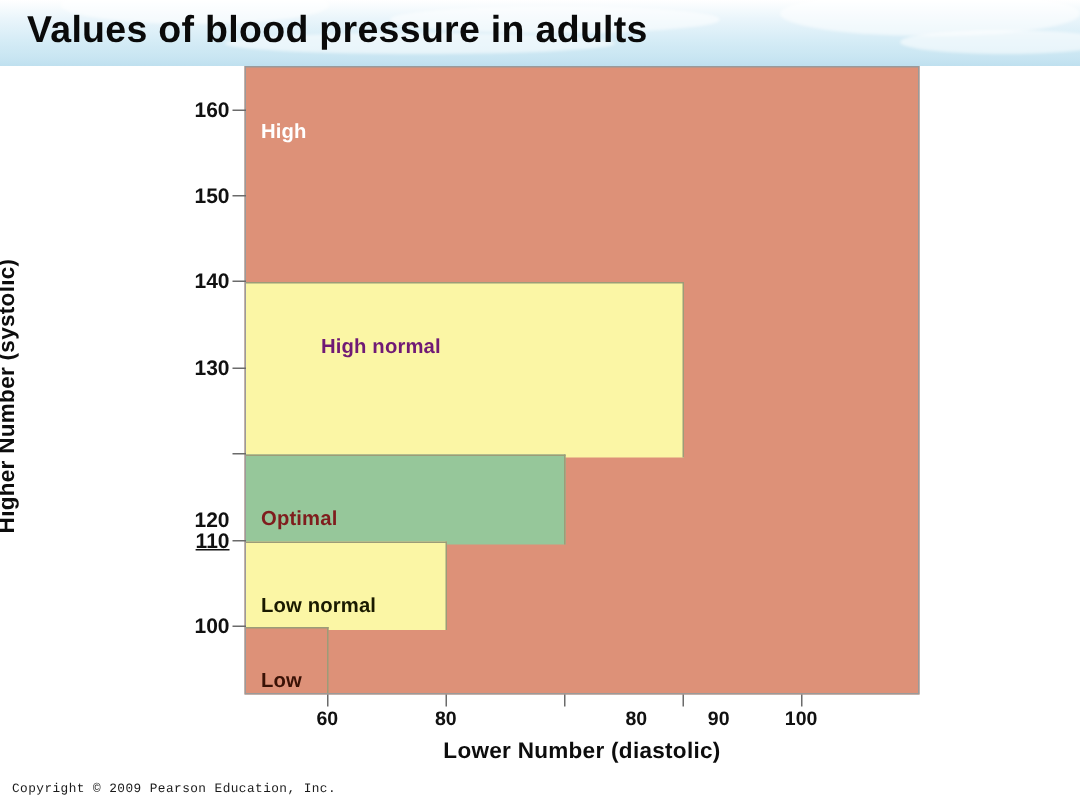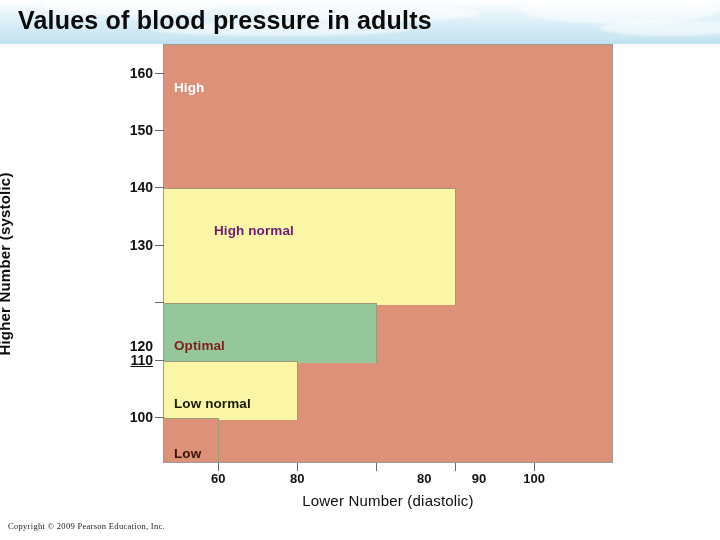--- a/index.html
+++ b/index.html
@@ -118,21 +118,21 @@
     white-space: nowrap;
   }
 
   #x-axis-title {
     position: absolute;
     left: 163px;
     width: 450px;
     top: 448px;
     text-align: center;
     font-size: 15px;
-    font-weight: normal;
+    font-weight: bold;
     color: #0d0d0d;
     letter-spacing: 0.2px;
   }
 
   #y-axis-title {
     position: absolute;
     left: -4px;
     top: 110px;
     width: 220px;
     transform: rotate(-90deg);
@@ -143,21 +143,21 @@
     color: #0d0d0d;
     letter-spacing: 0.2px;
   }
 
   #copyright {
     position: absolute;
     left: 8px;
     top: 521px;
     font-size: 8.5px;
     color: #1a1a1a;
-    font-family: Liberation Serif, serif;
+    font-family: Liberation Mono, monospace;
     letter-spacing: 0.3px;
     white-space: nowrap;
   }
 </style>
 </head>
 <body>
 
 <div id="title-banner">
   <div class="wisp" style="left:40px;  top:-10px; width:180px; height:26px;"></div>
   <div class="wisp" style="left:260px; top:4px;   width:220px; height:18px;"></div>

